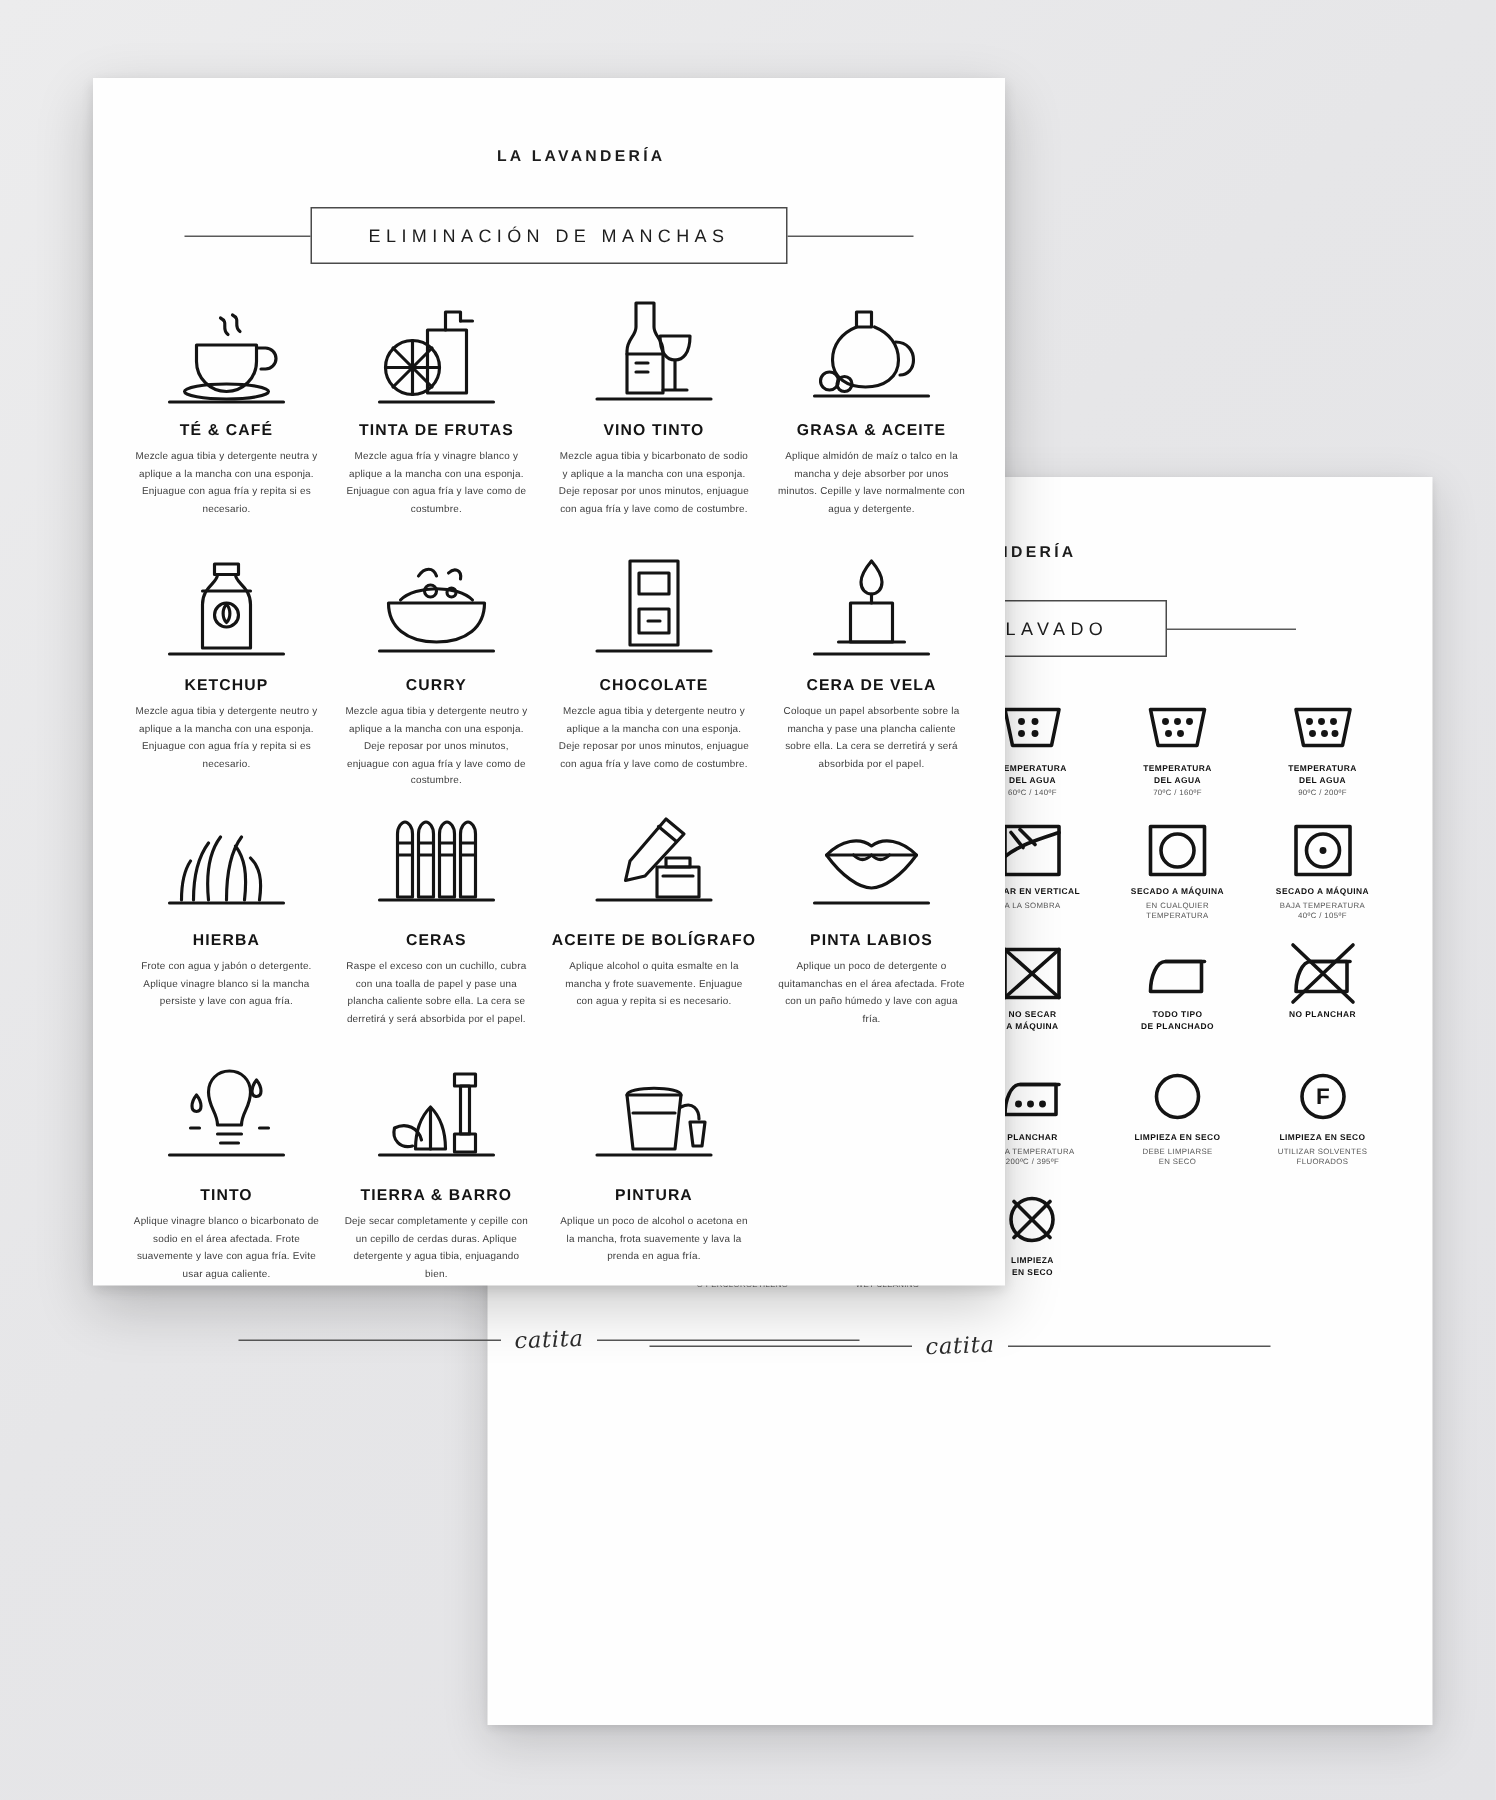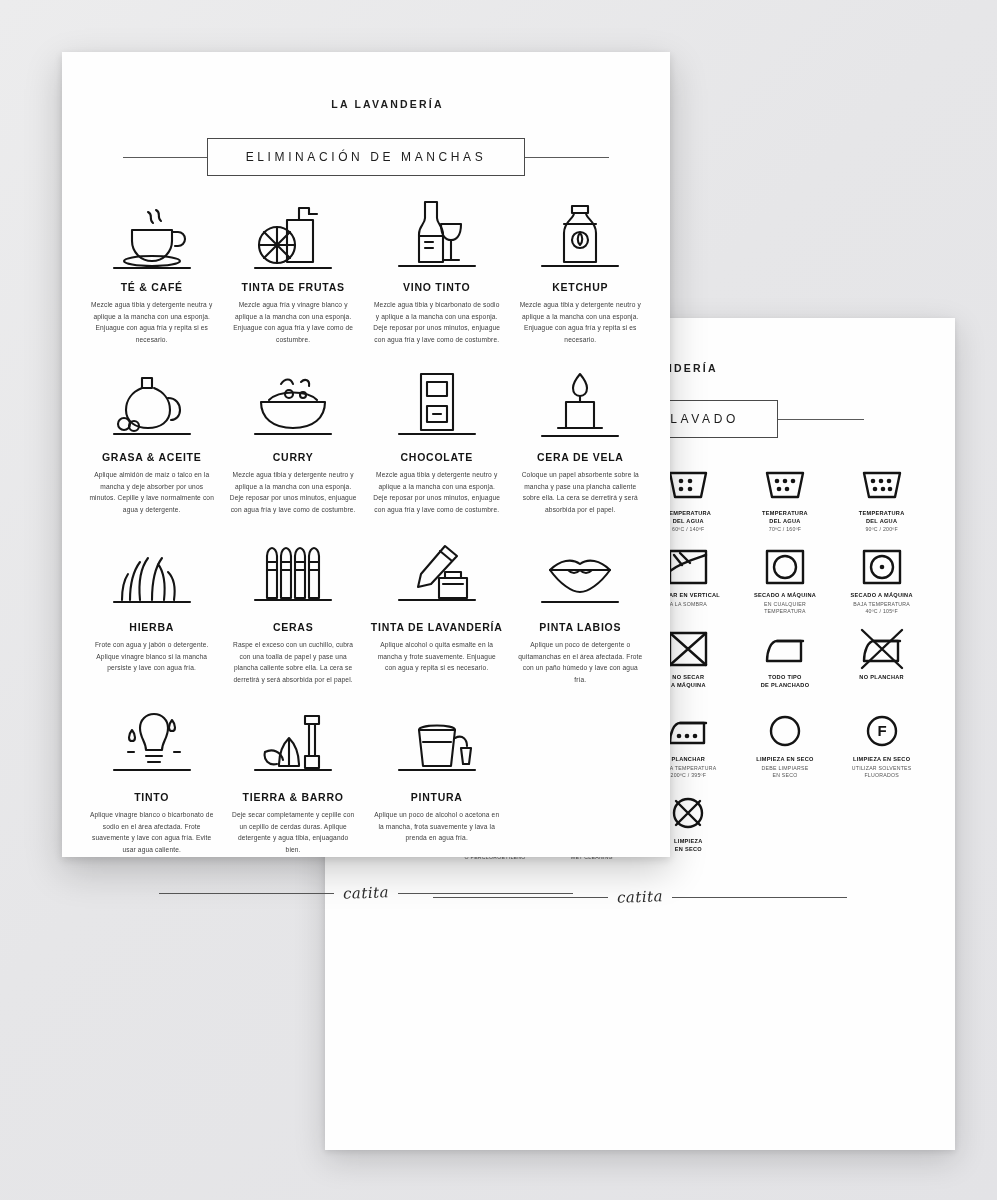--- a/index.html
+++ b/index.html
@@ -450,48 +450,48 @@
               <path style="fill:none;stroke:#141414;stroke-width:2.1;stroke-linecap:round;stroke-linejoin:round" d="M56 42v20M48 62h16"></path>
               <line style="fill:none;stroke:#141414;stroke-width:2.1;stroke-linecap:round;stroke-linejoin:round" x1="4" y1="68" x2="80" y2="68"></line>
             </svg>
           </div>
           <div class="stain-name">VINO TINTO</div>
           <div class="stain-desc">Mezcle agua tibia y bicarbonato de sodio y aplique a la mancha con una esponja. Deje reposar por unos minutos, enjuague con agua fría y lave como de costumbre.</div>
         </div>
         <div class="stain-cell">
           <div class="icon-wrap">
             <svg width="84" height="74" viewBox="0 0 84 74">
+              <path style="fill:none;stroke:#141414;stroke-width:2.1;stroke-linecap:round;stroke-linejoin:round" d="M32 10h10v10H32z"></path>
+              <path style="fill:none;stroke:#141414;stroke-width:2.1;stroke-linecap:round;stroke-linejoin:round" d="M32 20c-10 4-16 12-16 22 0 12 10 18 22 18s22-6 22-18c0-10-6-18-16-22"></path>
+              <path style="fill:none;stroke:#141414;stroke-width:2.1;stroke-linecap:round;stroke-linejoin:round" d="M58 30c8 0 12 6 12 12 0 6-4 10-9 10"></path>
+              <circle style="fill:none;stroke:#141414;stroke-width:2.1;stroke-linecap:round;stroke-linejoin:round" cx="14" cy="56" r="6"></circle>
+              <circle style="fill:none;stroke:#141414;stroke-width:2.1;stroke-linecap:round;stroke-linejoin:round" cx="24" cy="58" r="5"></circle>
+              <line style="fill:none;stroke:#141414;stroke-width:2.1;stroke-linecap:round;stroke-linejoin:round" x1="4" y1="66" x2="80" y2="66"></line>
+            </svg>
+          </div>
+          <div class="stain-name">GRASA &amp; ACEITE</div>
+          <div class="stain-desc">Aplique almidón de maíz o talco en la mancha y deje absorber por unos minutos. Cepille y lave normalmente con agua y detergente.</div>
+        </div>
+        <div class="stain-cell">
+          <div class="icon-wrap">
+            <svg width="84" height="74" viewBox="0 0 84 74">
               <path style="fill:none;stroke:#141414;stroke-width:2.1;stroke-linecap:round;stroke-linejoin:round" d="M34 8h16v7H34z"></path>
               <path style="fill:none;stroke:#141414;stroke-width:2.1;stroke-linecap:round;stroke-linejoin:round" d="M36 15c0 6-10 8-10 20v29h32V35c0-12-10-14-10-20"></path>
               <path style="fill:none;stroke:#141414;stroke-width:2.1;stroke-linecap:round;stroke-linejoin:round" d="M26 26h32"></path>
               <circle style="fill:none;stroke:#141414;stroke-width:2.1;stroke-linecap:round;stroke-linejoin:round" cx="42" cy="42" r="8"></circle>
               <path style="fill:none;stroke:#141414;stroke-width:2.1;stroke-linecap:round;stroke-linejoin:round" d="M42 35c3 3 3 9 0 12-3-3-3-9 0-12z"></path>
               <line style="fill:none;stroke:#141414;stroke-width:2.1;stroke-linecap:round;stroke-linejoin:round" x1="4" y1="68" x2="80" y2="68"></line>
             </svg>
           </div>
           <div class="stain-name">KETCHUP</div>
           <div class="stain-desc">Mezcle agua tibia y detergente neutro y aplique a la mancha con una esponja. Enjuague con agua fría y repita si es necesario.</div>
         </div>
         <div class="stain-cell">
           <div class="icon-wrap">
             <svg width="84" height="74" viewBox="0 0 84 74">
-              <path style="fill:none;stroke:#141414;stroke-width:2.1;stroke-linecap:round;stroke-linejoin:round" d="M32 10h10v10H32z"></path>
-              <path style="fill:none;stroke:#141414;stroke-width:2.1;stroke-linecap:round;stroke-linejoin:round" d="M32 20c-10 4-16 12-16 22 0 12 10 18 22 18s22-6 22-18c0-10-6-18-16-22"></path>
-              <path style="fill:none;stroke:#141414;stroke-width:2.1;stroke-linecap:round;stroke-linejoin:round" d="M58 30c8 0 12 6 12 12 0 6-4 10-9 10"></path>
-              <circle style="fill:none;stroke:#141414;stroke-width:2.1;stroke-linecap:round;stroke-linejoin:round" cx="14" cy="56" r="6"></circle>
-              <circle style="fill:none;stroke:#141414;stroke-width:2.1;stroke-linecap:round;stroke-linejoin:round" cx="24" cy="58" r="5"></circle>
-              <line style="fill:none;stroke:#141414;stroke-width:2.1;stroke-linecap:round;stroke-linejoin:round" x1="4" y1="66" x2="80" y2="66"></line>
-            </svg>
-          </div>
-          <div class="stain-name">GRASA &amp; ACEITE</div>
-          <div class="stain-desc">Aplique almidón de maíz o talco en la mancha y deje absorber por unos minutos. Cepille y lave normalmente con agua y detergente.</div>
-        </div>
-        <div class="stain-cell">
-          <div class="icon-wrap">
-            <svg width="84" height="74" viewBox="0 0 84 74">
               <path style="fill:none;stroke:#141414;stroke-width:2.1;stroke-linecap:round;stroke-linejoin:round" d="M30 16c4-6 10-6 12 0M50 14c4-4 9-2 8 4"></path>
               <path style="fill:none;stroke:#141414;stroke-width:2.1;stroke-linecap:round;stroke-linejoin:round" d="M18 32c10-10 38-10 48 0"></path>
               <circle style="fill:none;stroke:#141414;stroke-width:2.1;stroke-linecap:round;stroke-linejoin:round" cx="38" cy="26" r="4"></circle>
               <circle style="fill:none;stroke:#141414;stroke-width:2.1;stroke-linecap:round;stroke-linejoin:round" cx="52" cy="27" r="3"></circle>
               <path style="fill:none;stroke:#141414;stroke-width:2.1;stroke-linecap:round;stroke-linejoin:round" d="M10 34h64c0 16-12 26-32 26S10 50 10 34z"></path>
               <line style="fill:none;stroke:#141414;stroke-width:2.1;stroke-linecap:round;stroke-linejoin:round" x1="4" y1="66" x2="80" y2="66"></line>
             </svg>
           </div>
           <div class="stain-name">CURRY</div>
           <div class="stain-desc">Mezcle agua tibia y detergente neutro y aplique a la mancha con una esponja. Deje reposar por unos minutos, enjuague con agua fría y lave como de costumbre.</div>
@@ -547,21 +547,21 @@
           <div class="icon-wrap">
             <svg width="84" height="74" viewBox="0 0 84 74">
               <path style="fill:none;stroke:#141414;stroke-width:2.1;stroke-linecap:round;stroke-linejoin:round" d="M50 8l12 10-26 28-13 3 3-13z"></path>
               <path style="fill:none;stroke:#141414;stroke-width:2.1;stroke-linecap:round;stroke-linejoin:round" d="M45 13l12 10"></path>
               <path style="fill:none;stroke:#141414;stroke-width:2.1;stroke-linecap:round;stroke-linejoin:round" d="M44 40h28v20H44z"></path>
               <path style="fill:none;stroke:#141414;stroke-width:2.1;stroke-linecap:round;stroke-linejoin:round" d="M50 34h16v6H50z"></path>
               <path style="fill:none;stroke:#141414;stroke-width:2.1;stroke-linecap:round;stroke-linejoin:round" d="M48 46h20"></path>
               <line style="fill:none;stroke:#141414;stroke-width:2.1;stroke-linecap:round;stroke-linejoin:round" x1="4" y1="62" x2="80" y2="62"></line>
             </svg>
           </div>
-          <div class="stain-name">TINTA DE LAVANDERÍA</div>
+          <div class="stain-name">ACEITE DE BOLÍGRAFO</div>
           <div class="stain-desc">Aplique alcohol o quita esmalte en la mancha y frote suavemente. Enjuague con agua y repita si es necesario.</div>
         </div>
         <div class="stain-cell">
           <div class="icon-wrap">
             <svg width="84" height="74" viewBox="0 0 84 74">
               <path style="fill:none;stroke:#141414;stroke-width:2.1;stroke-linecap:round;stroke-linejoin:round" d="M12 32c10-10 22-12 30-6 8-6 20-4 30 6-10 14-22 22-30 22S22 46 12 32z"></path>
               <path style="fill:none;stroke:#141414;stroke-width:2.1;stroke-linecap:round;stroke-linejoin:round" d="M12 32h60"></path>
               <path style="fill:none;stroke:#141414;stroke-width:2.1;stroke-linecap:round;stroke-linejoin:round" d="M30 32c4 4 8 4 12 0M42 32c4 4 8 4 12 0"></path>
               <line style="fill:none;stroke:#141414;stroke-width:2.1;stroke-linecap:round;stroke-linejoin:round" x1="4" y1="64" x2="80" y2="64"></line>
             </svg>

